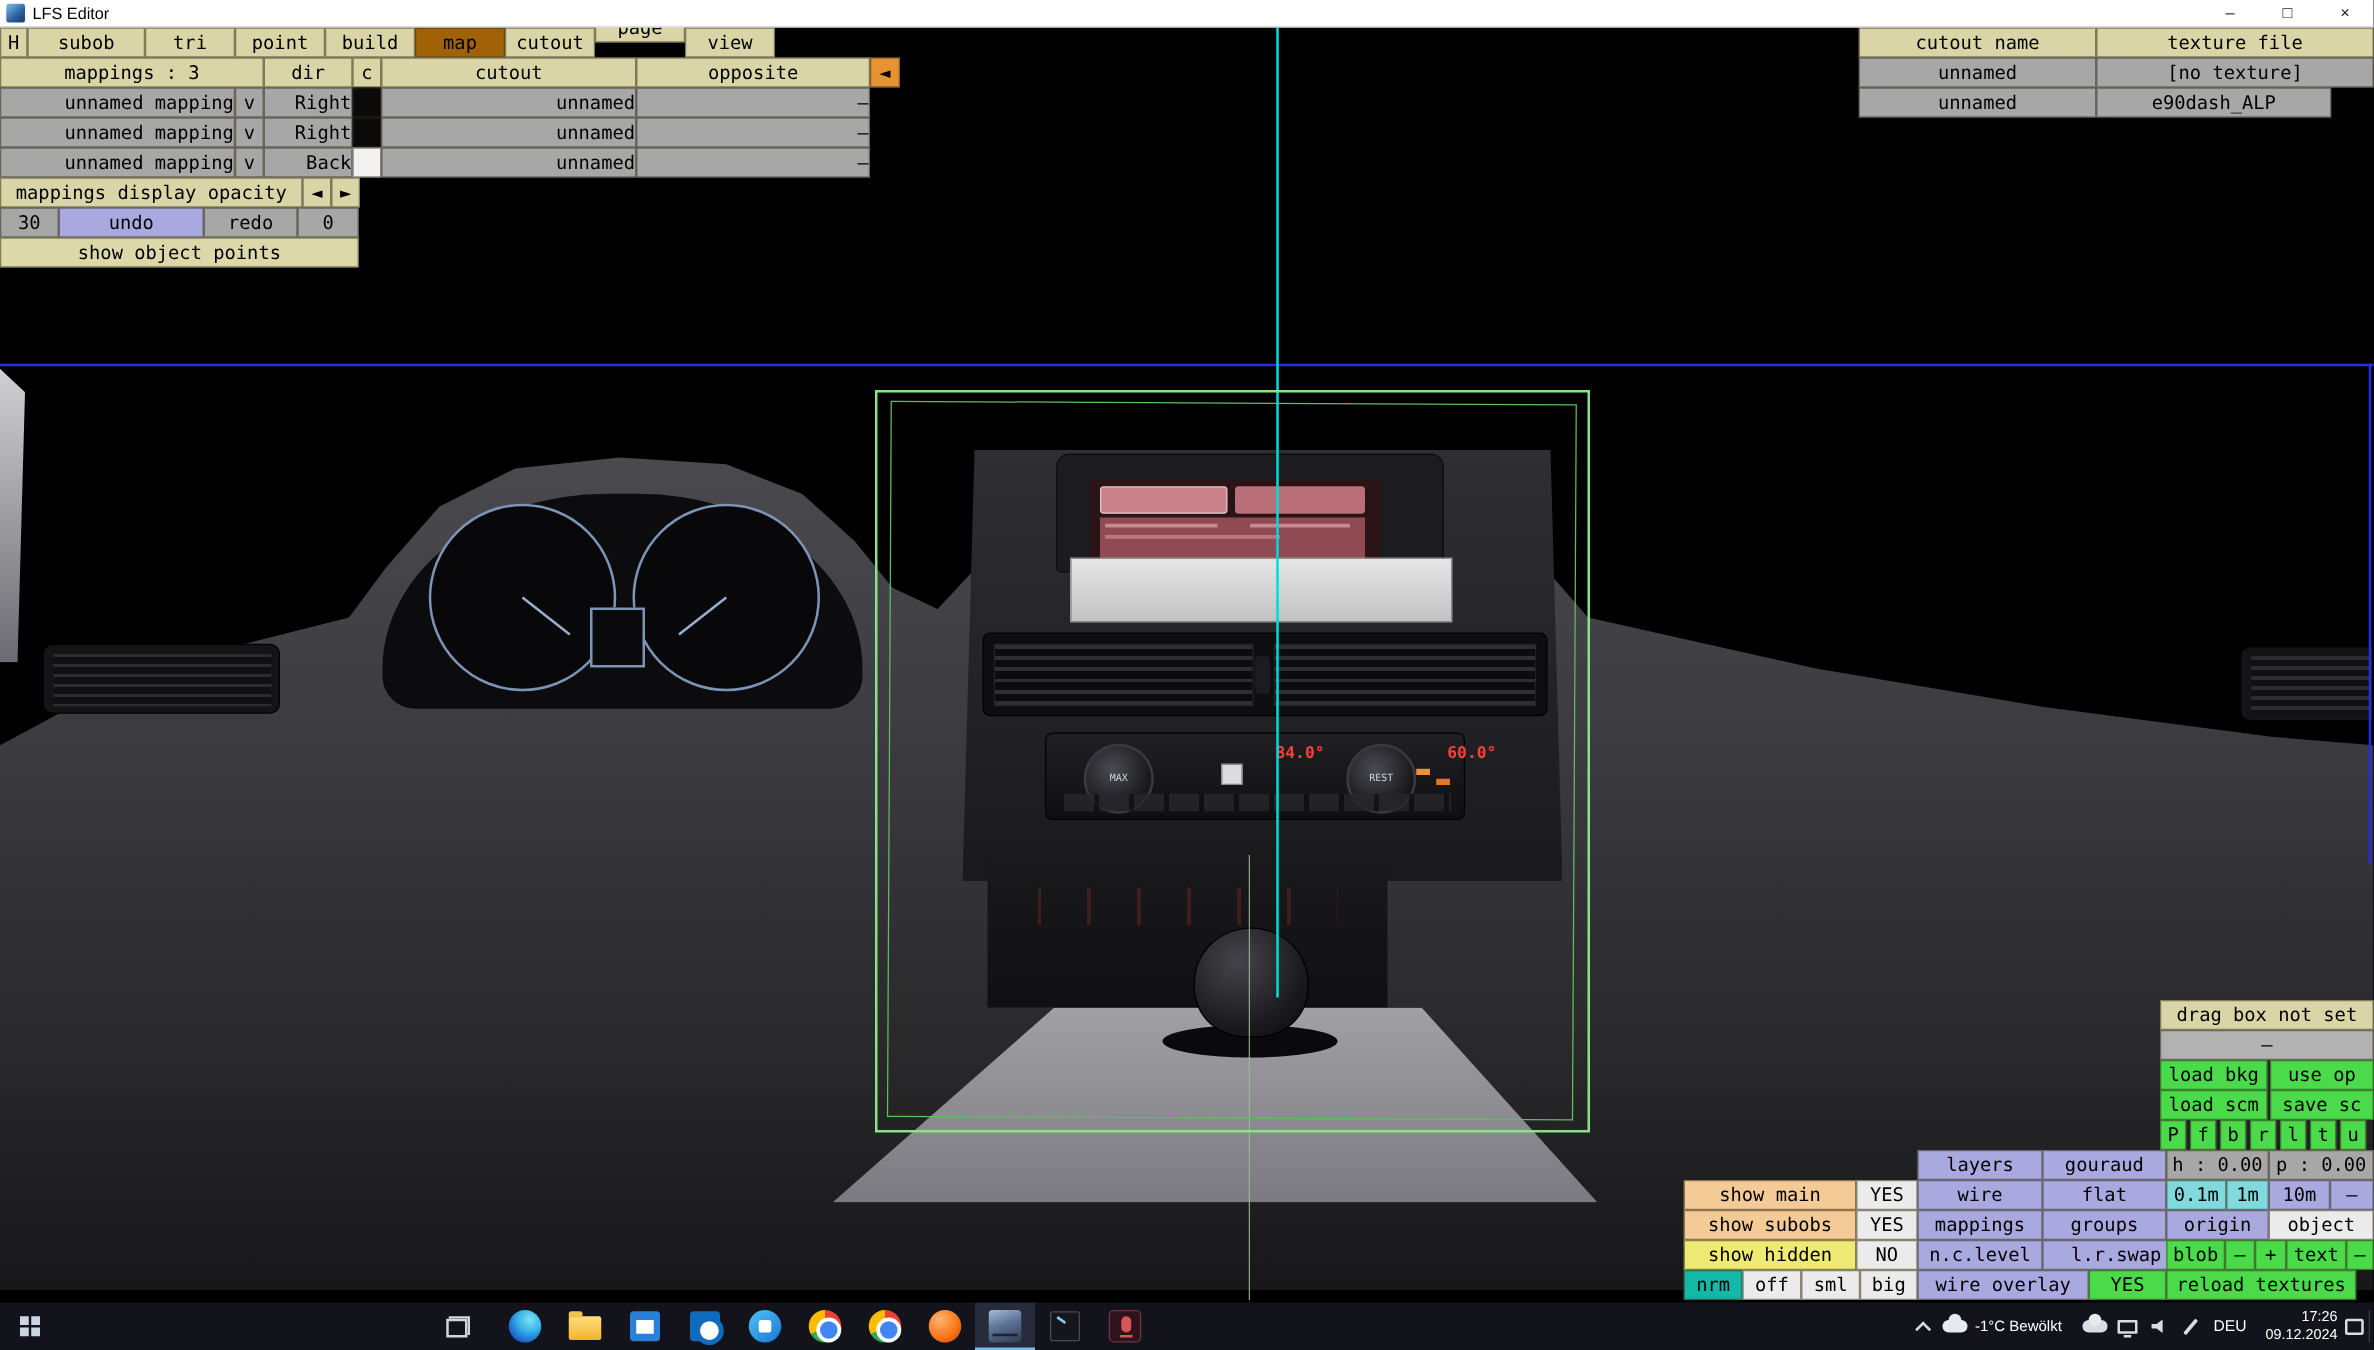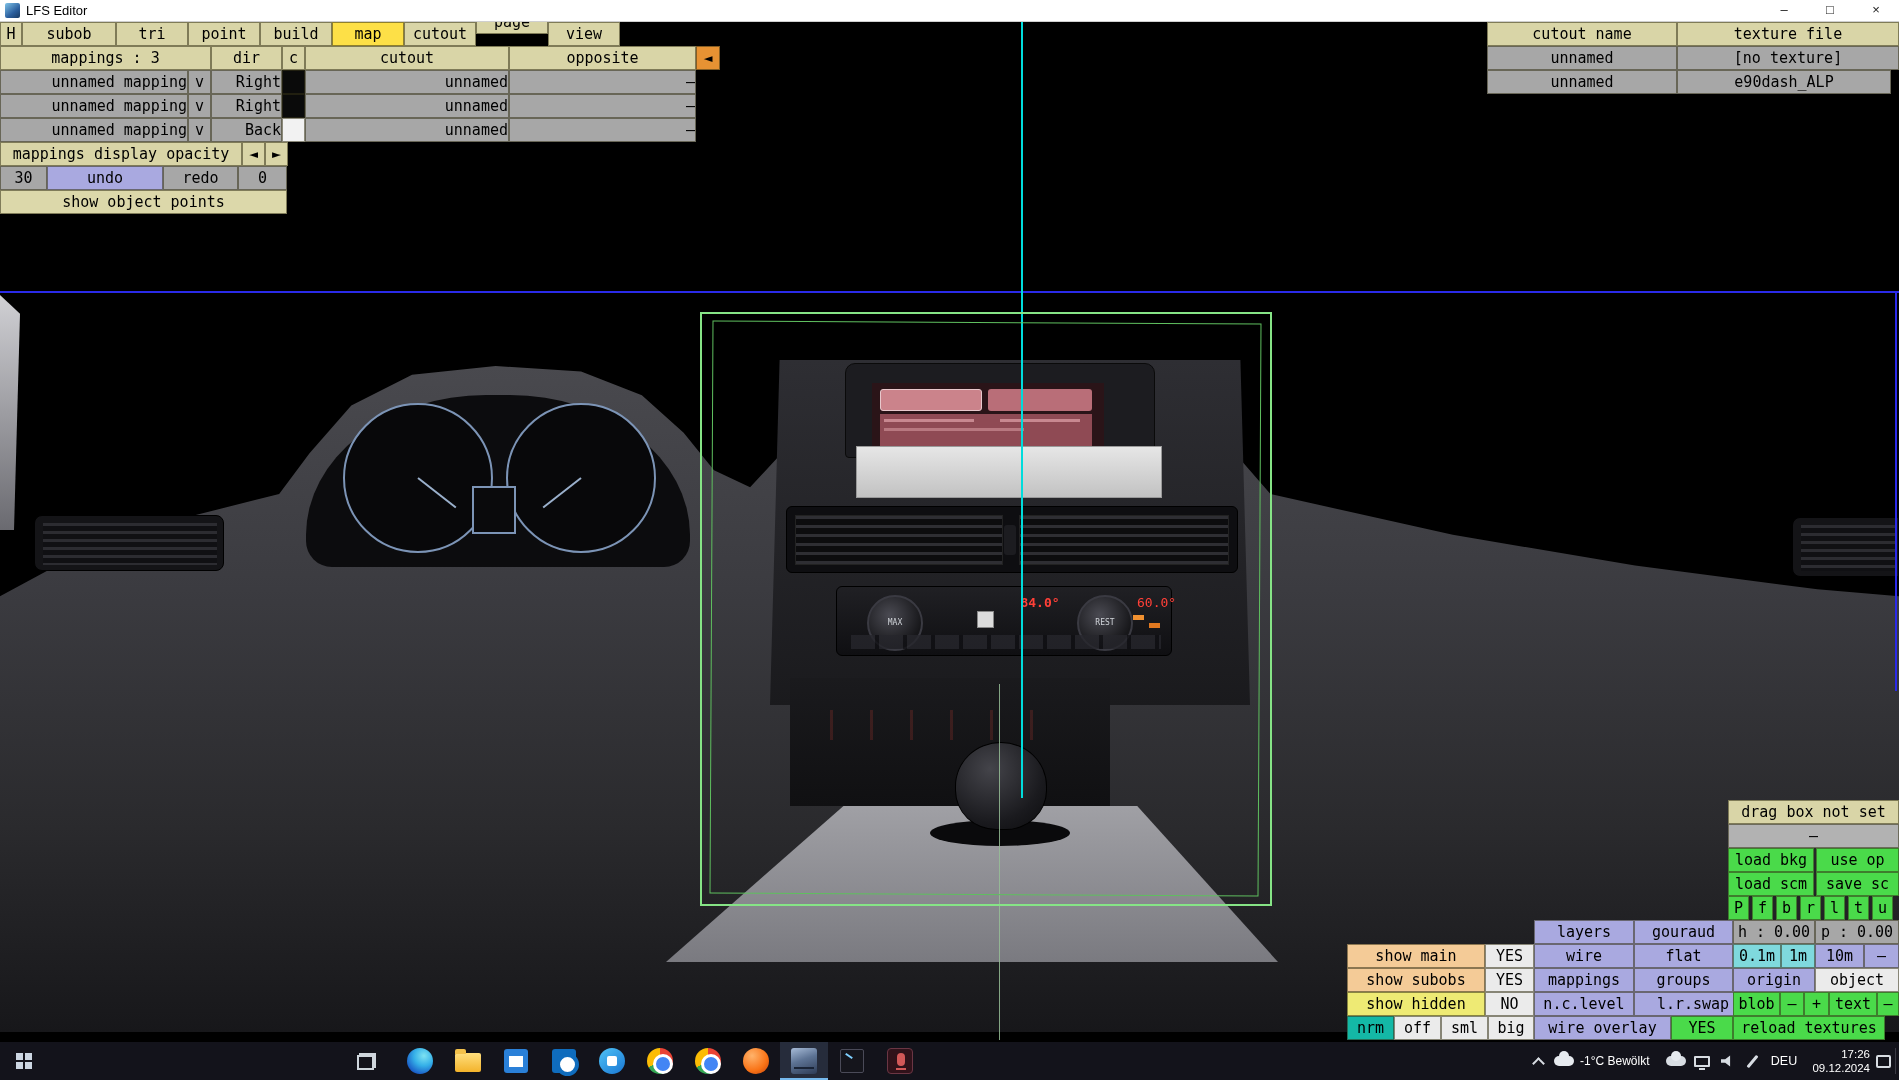--- a/index.html
+++ b/index.html
@@ -12,21 +12,21 @@
 .gray{background:#a7a7a7}
 .gray2{background:#b2b2b2}
 .lav{background:#a9a9e0}
 .grn{background:#4ada4a}
 .cyn{background:#7fd9dd}
 .pch{background:#f4cb97}
 .ylw{background:#eeea74}
 .wht{background:#ebebeb}
 .org{background:#14b8a6}
 .orgbtn{background:#e79233}
-.mapactive{background:#fde047}
+.mapactive{background:#a16207}
 
 .titlebar{position:absolute;left:0;top:0;width:1899px;height:22px;background:#fff;border-bottom:1px solid #cfcfcf;z-index:50;font-family:"Liberation Sans",sans-serif}
 .wctl{position:absolute;top:0;height:22px;width:46px;text-align:center;line-height:20px;font-size:13px;color:#222}
 
 .taskbar{position:absolute;left:0;top:1042px;width:1899px;height:38px;background:#13131b;z-index:60;font-family:"Liberation Sans",sans-serif}
 .slot{position:absolute;top:0;width:48px;height:38px;display:flex;align-items:center;justify-content:center}
 .wl{display:grid;grid-template-columns:7px 7px;grid-template-rows:7px 7px;gap:2px}
 .wl div{background:#ccd6e2}
 .mag{width:11px;height:11px;border:2px solid #c9c9d2;border-radius:50%;position:relative;display:inline-block;flex:none}
 .mag::after{content:"";position:absolute;width:7px;height:2px;background:#c9c9d2;transform:rotate(45deg);right:-6px;bottom:-2px}
@@ -106,21 +106,21 @@
     <div class="a" style="left:786px;top:484px;width:452px;height:67px;background:#0e0e11;border-radius:6px;border:1px solid #000">
       <div class="a" style="left:8px;top:8px;width:208px;height:50px;background:repeating-linear-gradient(180deg,#2e2e33 0 3px,#0c0c0e 3px 9px);border:1px solid #222"></div>
       <div class="a" style="left:232px;top:8px;width:210px;height:50px;background:repeating-linear-gradient(180deg,#2e2e33 0 3px,#0c0c0e 3px 9px);border:1px solid #222"></div>
       <div class="a" style="left:217px;top:18px;width:12px;height:30px;background:#1c1c20;border-radius:3px"></div>
     </div>
 
     <div class="a" style="left:836px;top:564px;width:336px;height:70px;background:linear-gradient(180deg,#202024,#0f0f12);border-radius:6px;border:1px solid #000">
       <div class="a" style="left:30px;top:8px;width:56px;height:56px;border-radius:50%;background:radial-gradient(circle at 40% 35%,#4a4a52,#17171a 70%);border:2px solid #3a3a42;text-align:center;line-height:52px;color:#cfd3d8;font-size:8px">MAX</div>
       <div class="a" style="left:240px;top:8px;width:56px;height:56px;border-radius:50%;background:radial-gradient(circle at 40% 35%,#4a4a52,#17171a 70%);border:2px solid #3a3a42;text-align:center;line-height:52px;color:#cfd3d8;font-size:8px">REST</div>
       <div class="a" style="left:172px;top:8px;width:62px;height:18px;color:#ff4038;font-size:13px;font-weight:bold;text-align:center">84.0°</div>
-      <div class="a" style="left:300px;top:8px;width:60px;height:18px;color:#ff4038;font-size:13px;font-weight:normal;text-align:left;overflow:hidden">60.0°</div>
+      <div class="a" style="left:300px;top:8px;width:60px;height:18px;color:#ff4038;font-size:13px;font-weight:bold;text-align:right;overflow:hidden">60.0°</div>
       <div class="a" style="left:140px;top:24px;width:17px;height:17px;background:#dcdcdc;border:1px solid #888"></div>
       <div class="a" style="left:296px;top:28px;width:11px;height:5px;background:#f09030"></div>
       <div class="a" style="left:312px;top:36px;width:11px;height:5px;background:#e07820"></div>
       <div class="a" style="left:14px;top:48px;width:310px;height:14px;background:repeating-linear-gradient(90deg,#26262c 0 24px,#101014 24px 28px);opacity:.8"></div>
     </div>
 
     <div class="a" style="left:790px;top:656px;width:320px;height:128px;background:linear-gradient(180deg,#1a1a1d,#101012)">
       <div class="a" style="left:40px;top:32px;width:240px;height:30px;background:repeating-linear-gradient(90deg,rgba(200,60,50,.35) 0 3px,transparent 3px 40px);opacity:.6"></div>
     </div>
 
@@ -192,21 +192,21 @@
   <div class="cell gray" style="left:163px;top:166px;width:75px">redo</div>
   <div class="cell gray" style="left:238px;top:166px;width:49px">0</div>
 
   <div class="cell tan" style="left:0;top:190px;width:287px;background:#dcd8aa">show object points</div>
 
   <div class="cell tan" style="left:1487px;top:22px;width:190px">cutout name</div>
   <div class="cell tan" style="left:1677px;top:22px;width:222px">texture file</div>
   <div class="cell gray" style="left:1487px;top:46px;width:190px">unnamed</div>
   <div class="cell gray" style="left:1677px;top:46px;width:222px">[no texture]</div>
   <div class="cell gray" style="left:1487px;top:70px;width:190px">unnamed</div>
-  <div class="cell gray" style="left:1677px;top:70px;width:214px">e90dash_ALP</div>
+  <div class="cell gray" style="left:1677px;top:70px;width:188px">e90dash_ALP</div>
 
   <div class="cell tan" style="left:1728px;top:800px;width:171px">drag box not set</div>
   <div class="cell gray2" style="left:1728px;top:824px;width:171px">–</div>
   <div class="cell grn" style="left:1728px;top:848px;width:86px">load bkg</div>
   <div class="cell grn" style="left:1816px;top:848px;width:83px">use op</div>
   <div class="cell grn" style="left:1728px;top:872px;width:86px">load scm</div>
   <div class="cell grn" style="left:1816px;top:872px;width:83px">save sc</div>
   <div class="cell grn" style="left:1728px;top:896px;width:21px">P</div>
   <div class="cell grn" style="left:1752px;top:896px;width:21px">f</div>
   <div class="cell grn" style="left:1776px;top:896px;width:21px">b</div>

